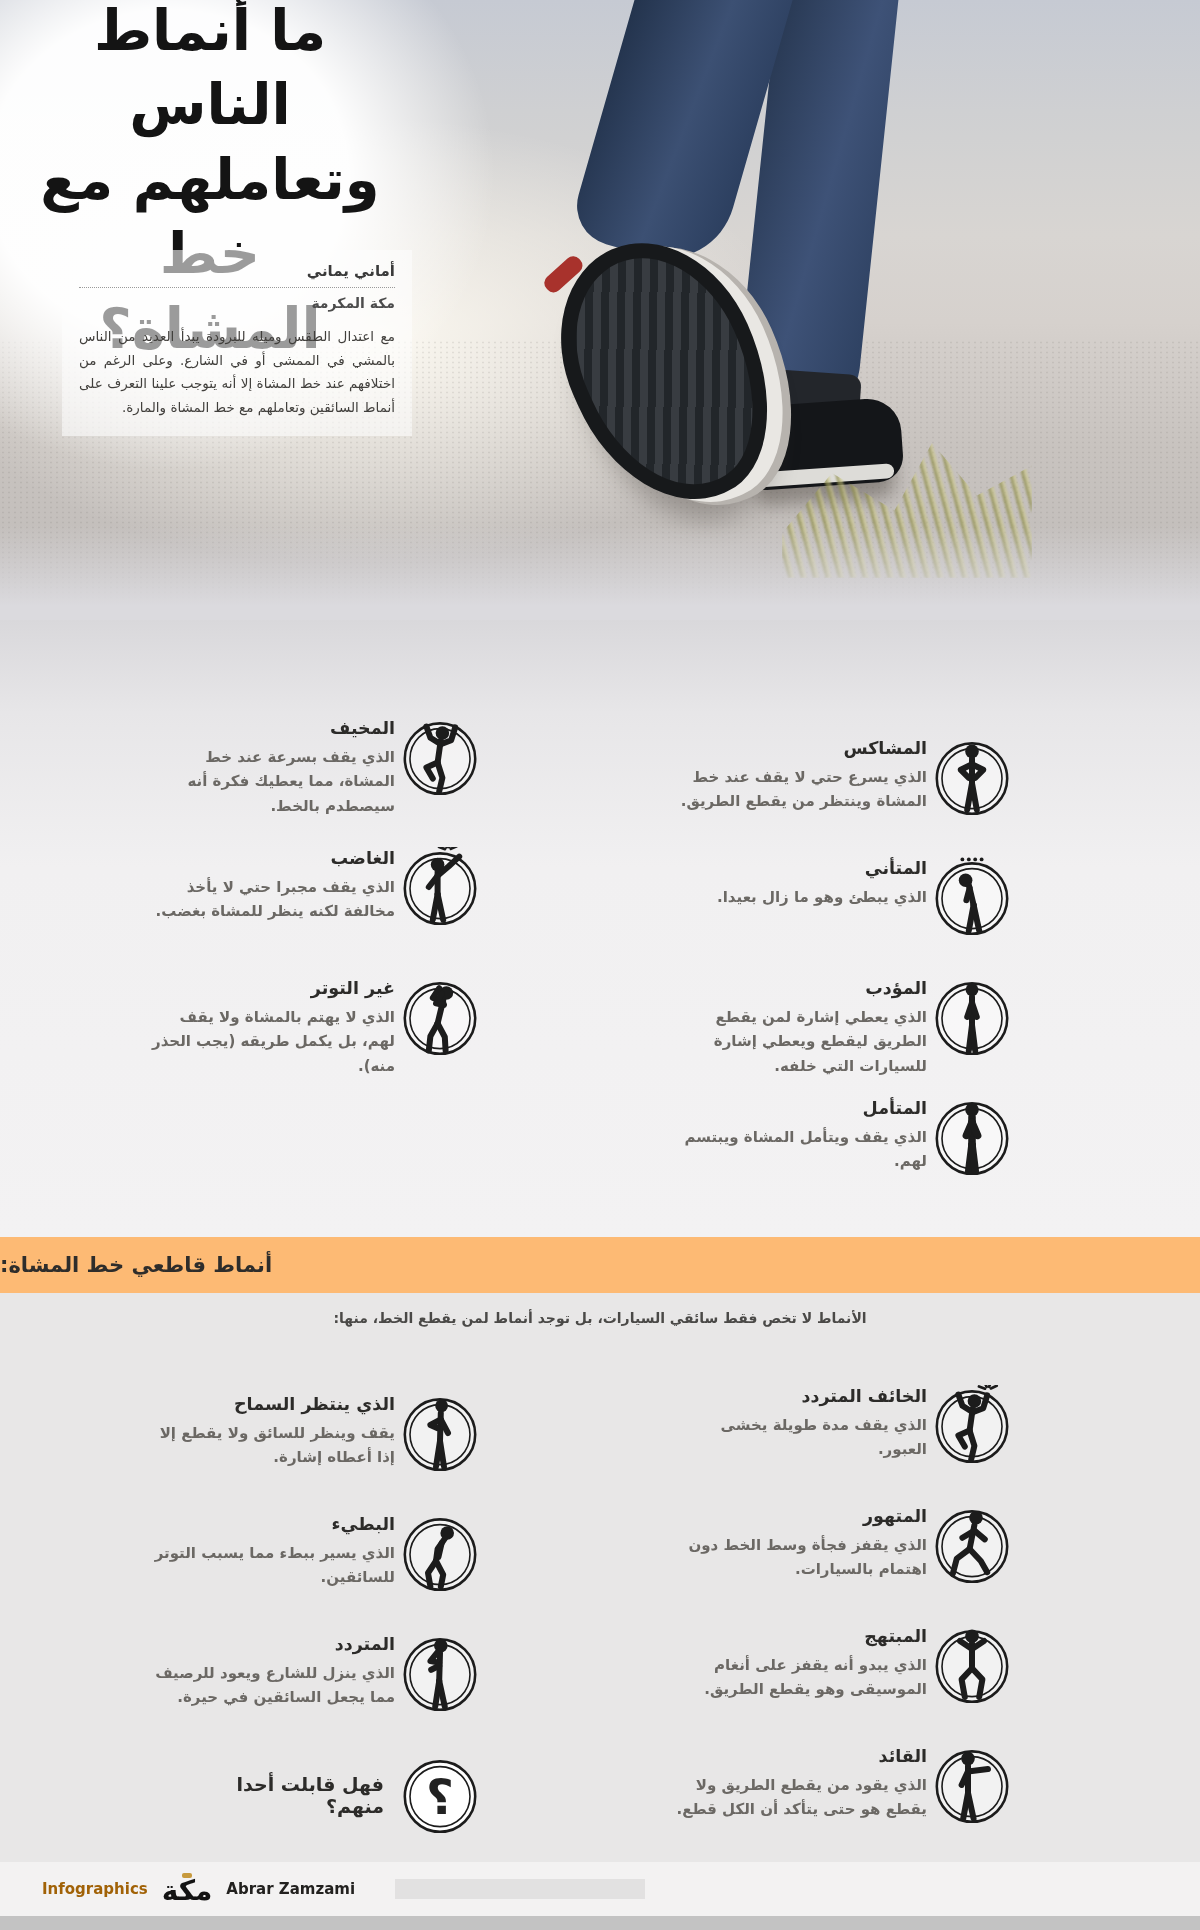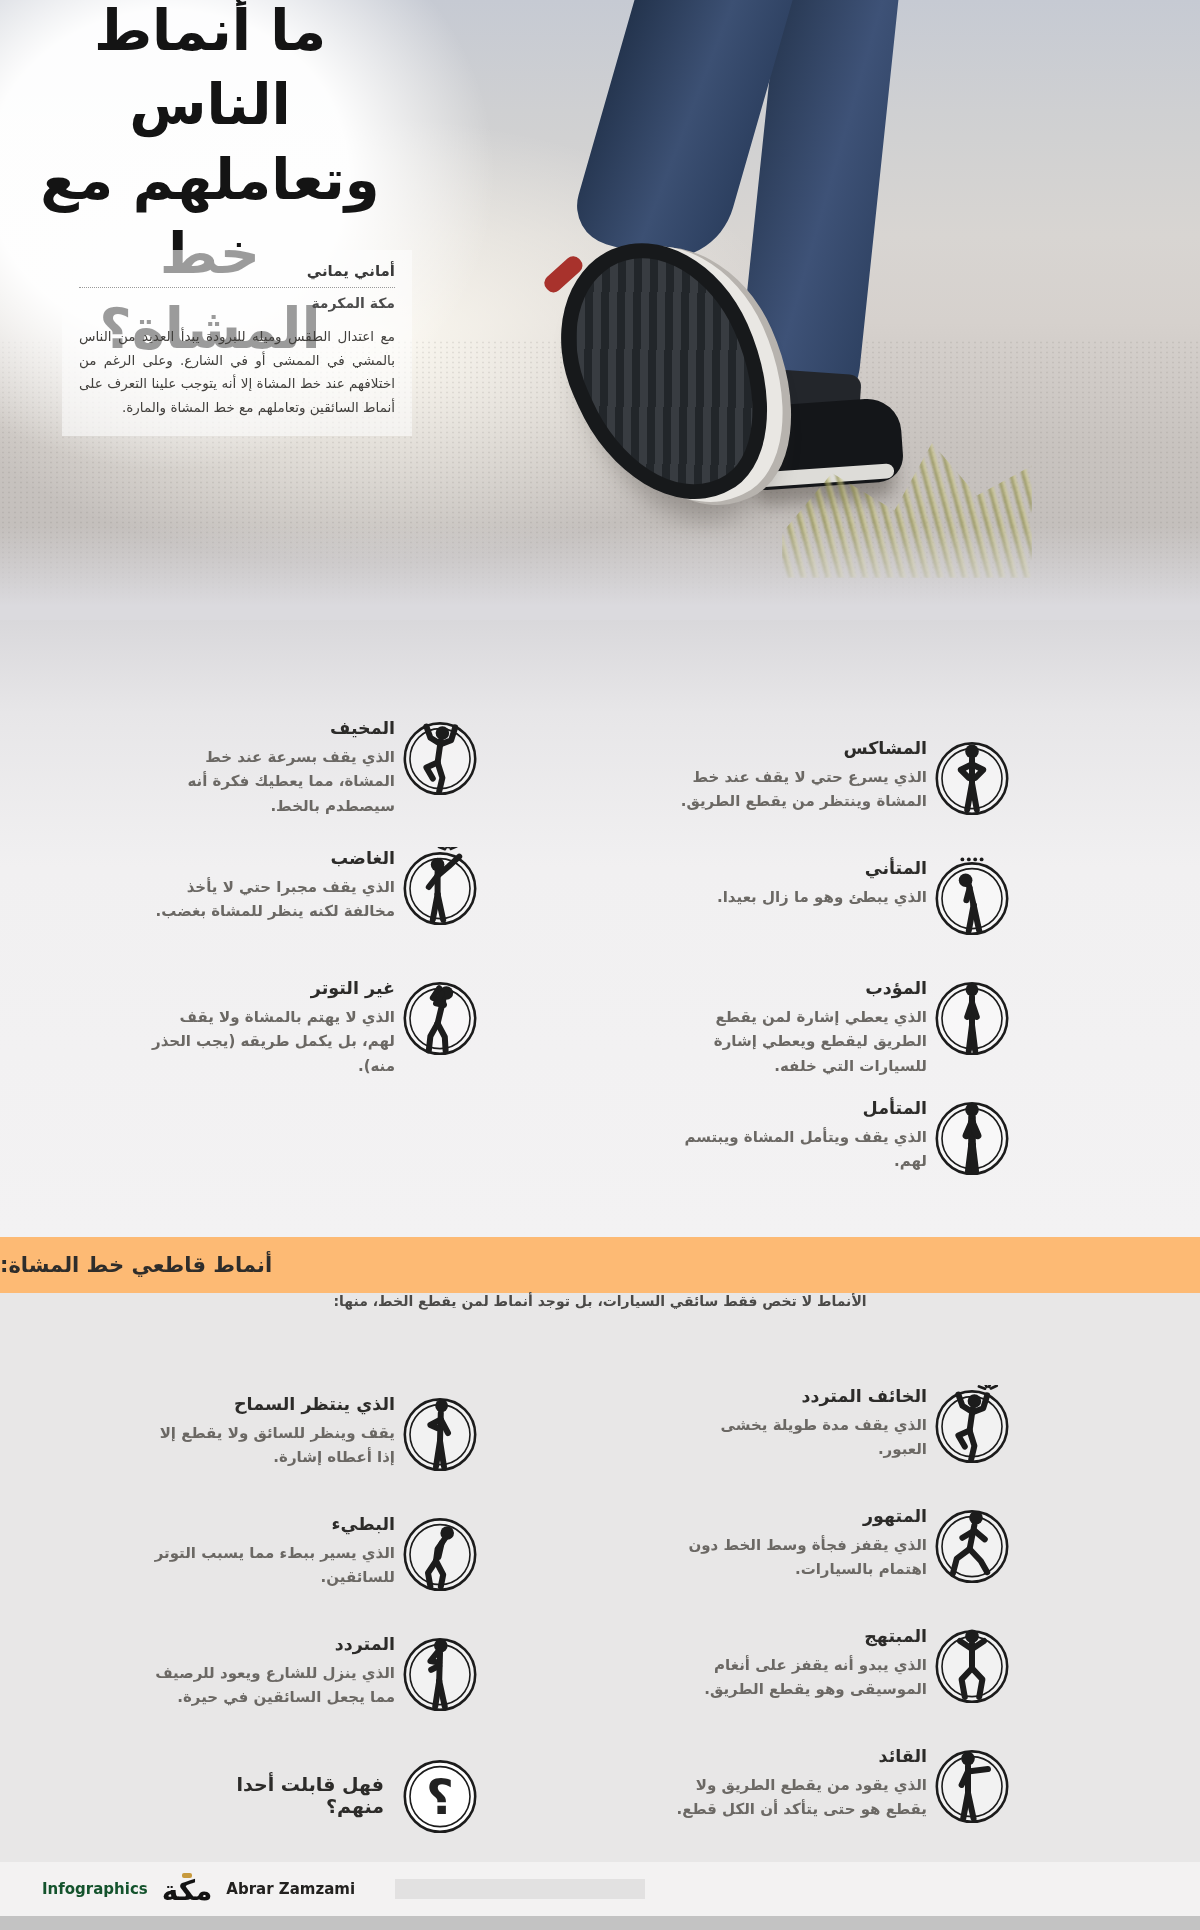--- a/index.html
+++ b/index.html
@@ -55,29 +55,29 @@
   .ticon{flex:0 0 auto;width:80px;height:80px;}
   .ticon svg{width:80px;height:80px;display:block;}
   .ttext{flex:1;padding-top:1px;}
   .ttitle{font-size:17.5px;font-weight:bold;color:#2c2b29;margin-bottom:7px;}
   .tdesc{font-size:15px;font-weight:bold;color:#6b6864;line-height:1.62;}
 
   
   .band{width:100%;height:56px;background:#fdba74;display:flex;align-items:center;justify-content:flex-end;direction:rtl;}
   .band-heading{font-size:21px;font-weight:bold;color:#2e2d2b;}
   .crossers{position:relative;width:100%;height:569px;background:#e8e7e7;}
-  .subhead{text-align:center;direction:rtl;font-size:14px;font-weight:bold;color:#4a4947;}
+  .subhead{padding-top:17px;text-align:center;direction:rtl;font-size:14px;font-weight:bold;color:#4a4947;}
   .col-c-left{left:150px;top:100px;width:330px;}
   .col-c-right{right:188px;top:92px;width:345px;}
   .qitem{display:flex;align-items:center;gap:16px;direction:rtl;margin-top:2px;}
   .qtitle{font-size:19px;font-weight:bold;color:#2c2b29;margin-left:22px;}
 
   
   .footer{width:100%;height:54px;background:#f3f2f2;display:flex;align-items:center;direction:ltr;padding-left:42px;box-sizing:border-box;gap:14px;}
-  .foot-label{font-size:15px;font-weight:bold;color:#14532d;}
+  .foot-label{font-size:15px;font-weight:bold;color:#a16207;}
   .brand{position:relative;font-size:28px;font-weight:bold;color:#131313;line-height:1;padding-top:4px;}
   .brand::after{content:"";position:absolute;top:0;left:50%;margin-left:-5px;width:10px;height:5px;background:#c79a3d;border-radius:2px;}
   .foot-credit{font-size:15px;font-weight:bold;color:#22211f;}
   .foot-bar{width:250px;height:20px;background:#e2e1e1;margin-left:26px;}
   .bottom-bar{width:100%;height:14px;background:#c3c3c3;}
 </style>
 </head>
 <body>
 
 <div class="page">

